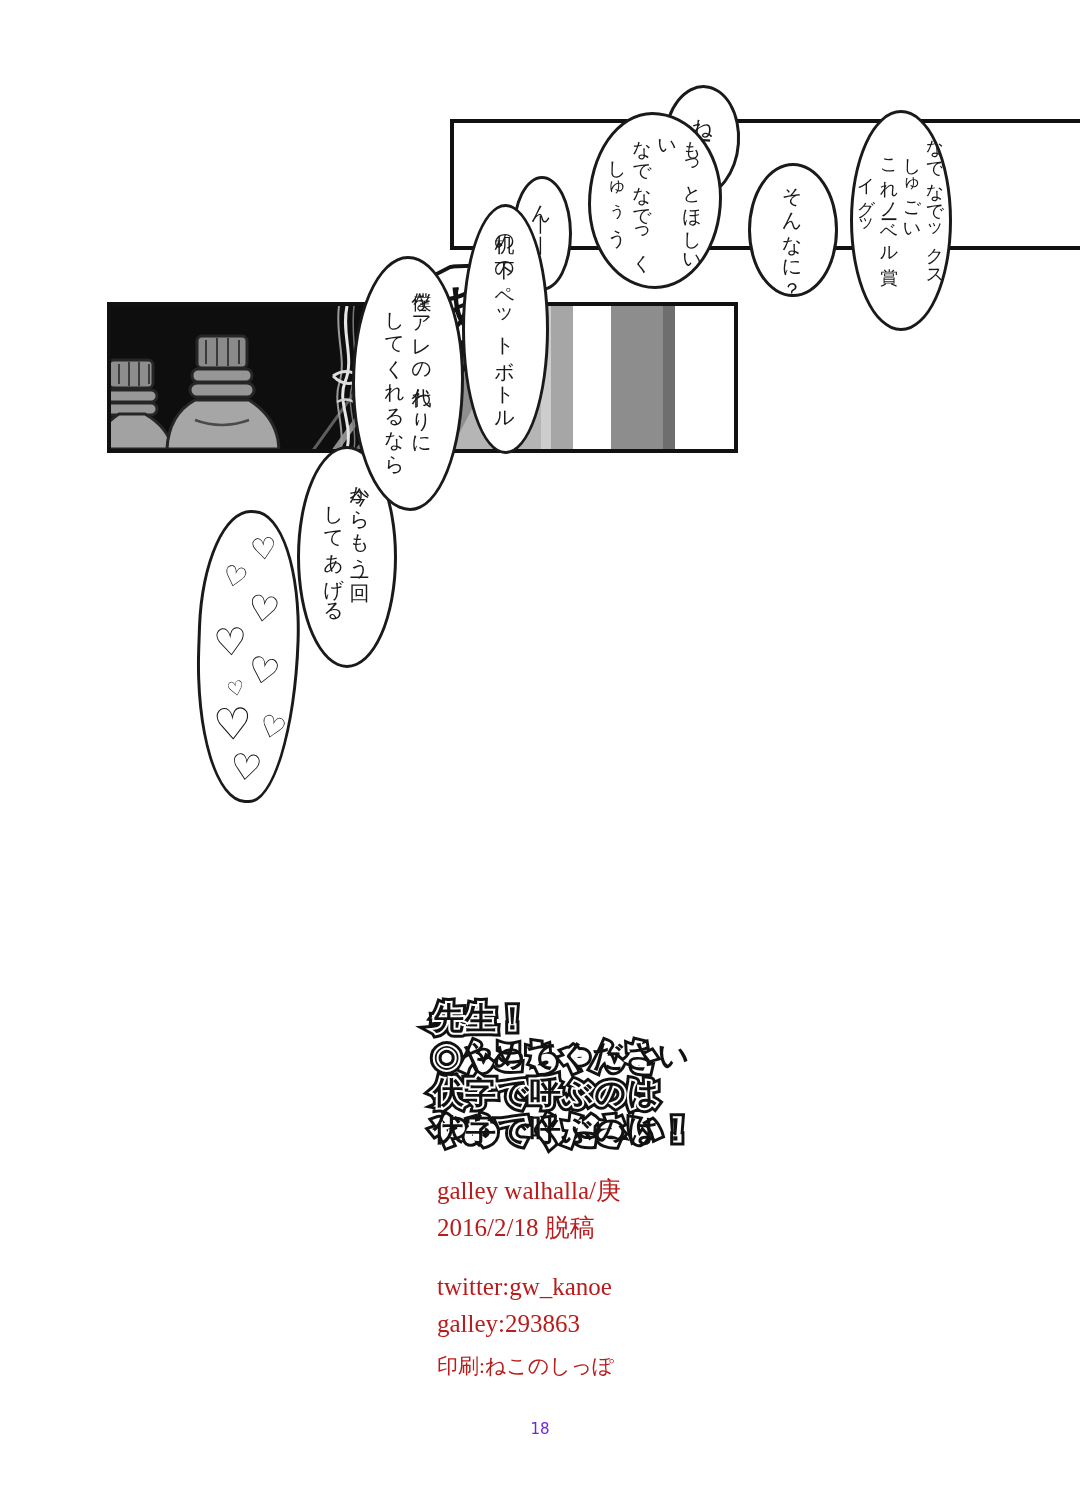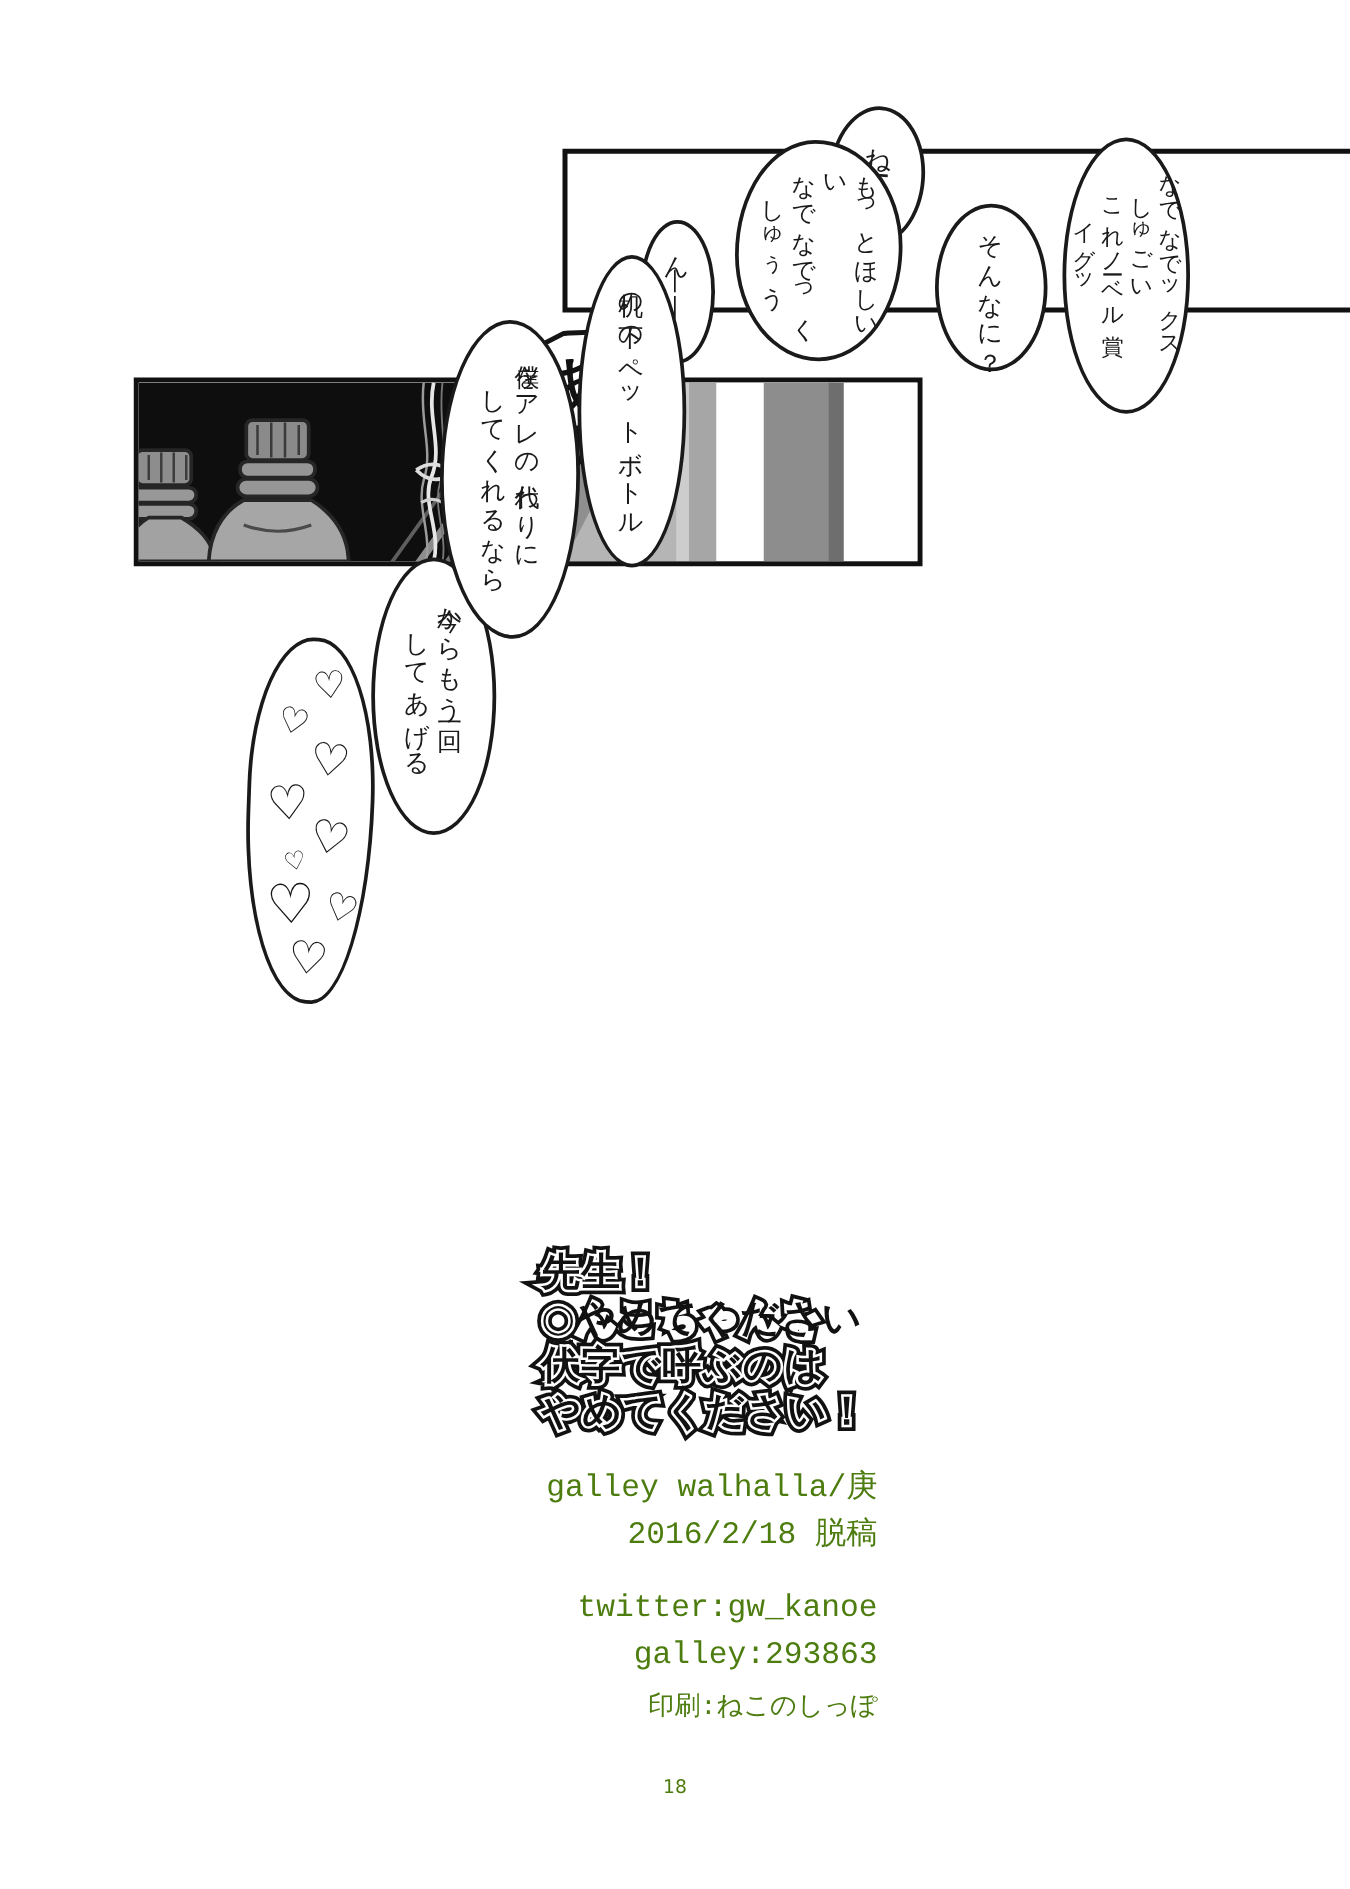--- a/index.html
+++ b/index.html
@@ -86,29 +86,29 @@
     content:attr(data-text);position:absolute;left:0;top:0;z-index:-2;
     -webkit-text-stroke:10px #111;color:#111;
   }
   .title-line::after{
     content:attr(data-text);position:absolute;left:0;top:0;z-index:-1;
     -webkit-text-stroke:4px #fff;color:#fff;
   }
   
   .credits{
     position:absolute;left:437px;top:1172px;
-    font-family:Liberation Mono, monospace;
-    font-size:25px;line-height:37px;color:#4d7c0f;text-align:right;
+    font-family:Liberation Serif, serif;
+    font-size:25px;line-height:37px;color:#b91c1c;
   }
   .credits .gap-a{margin-top:22px;}
   .credits .small{margin-top:6px;font-size:21px;}
   
   .page-number{
     position:absolute;left:0;top:1420px;width:1080px;
-    text-align:center;font-size:15px;color:#4d7c0f;
+    text-align:center;font-size:15px;color:#6d28d9;
   }
 </style>
 </head>
 <body>
 
 <div id="page">
 
   <div class="panel panel-top"></div>
 
   <div class="panel panel-bottles">
@@ -214,21 +214,21 @@
   </div>
   <div class="bubble b-boku">
     <div class="vtext">僕をアレの代わりに
 　してくれるなら</div>
   </div>
 
   <div class="title-block">
     <div class="title-line" data-text="先生！">先生！</div>
     <div class="title-line" data-text="○んこちゃんを">○やめてください</div>
     <div class="title-line" data-text="伏字で呼ぶのは">伏字で呼ぶのは</div>
-    <div class="title-line" data-text="やめてください！">やめてください！</div>
+    <div class="title-line" data-text="やめてください！">伏字で呼ぶのは！</div>
   </div>
 
   <div class="credits">
     <div>galley walhalla/庚</div>
     <div>2016/2/18 脱稿</div>
     <div class="gap-a">twitter:gw_kanoe</div>
     <div>galley:293863</div>
     <div class="small">印刷:ねこのしっぽ</div>
   </div>
 

